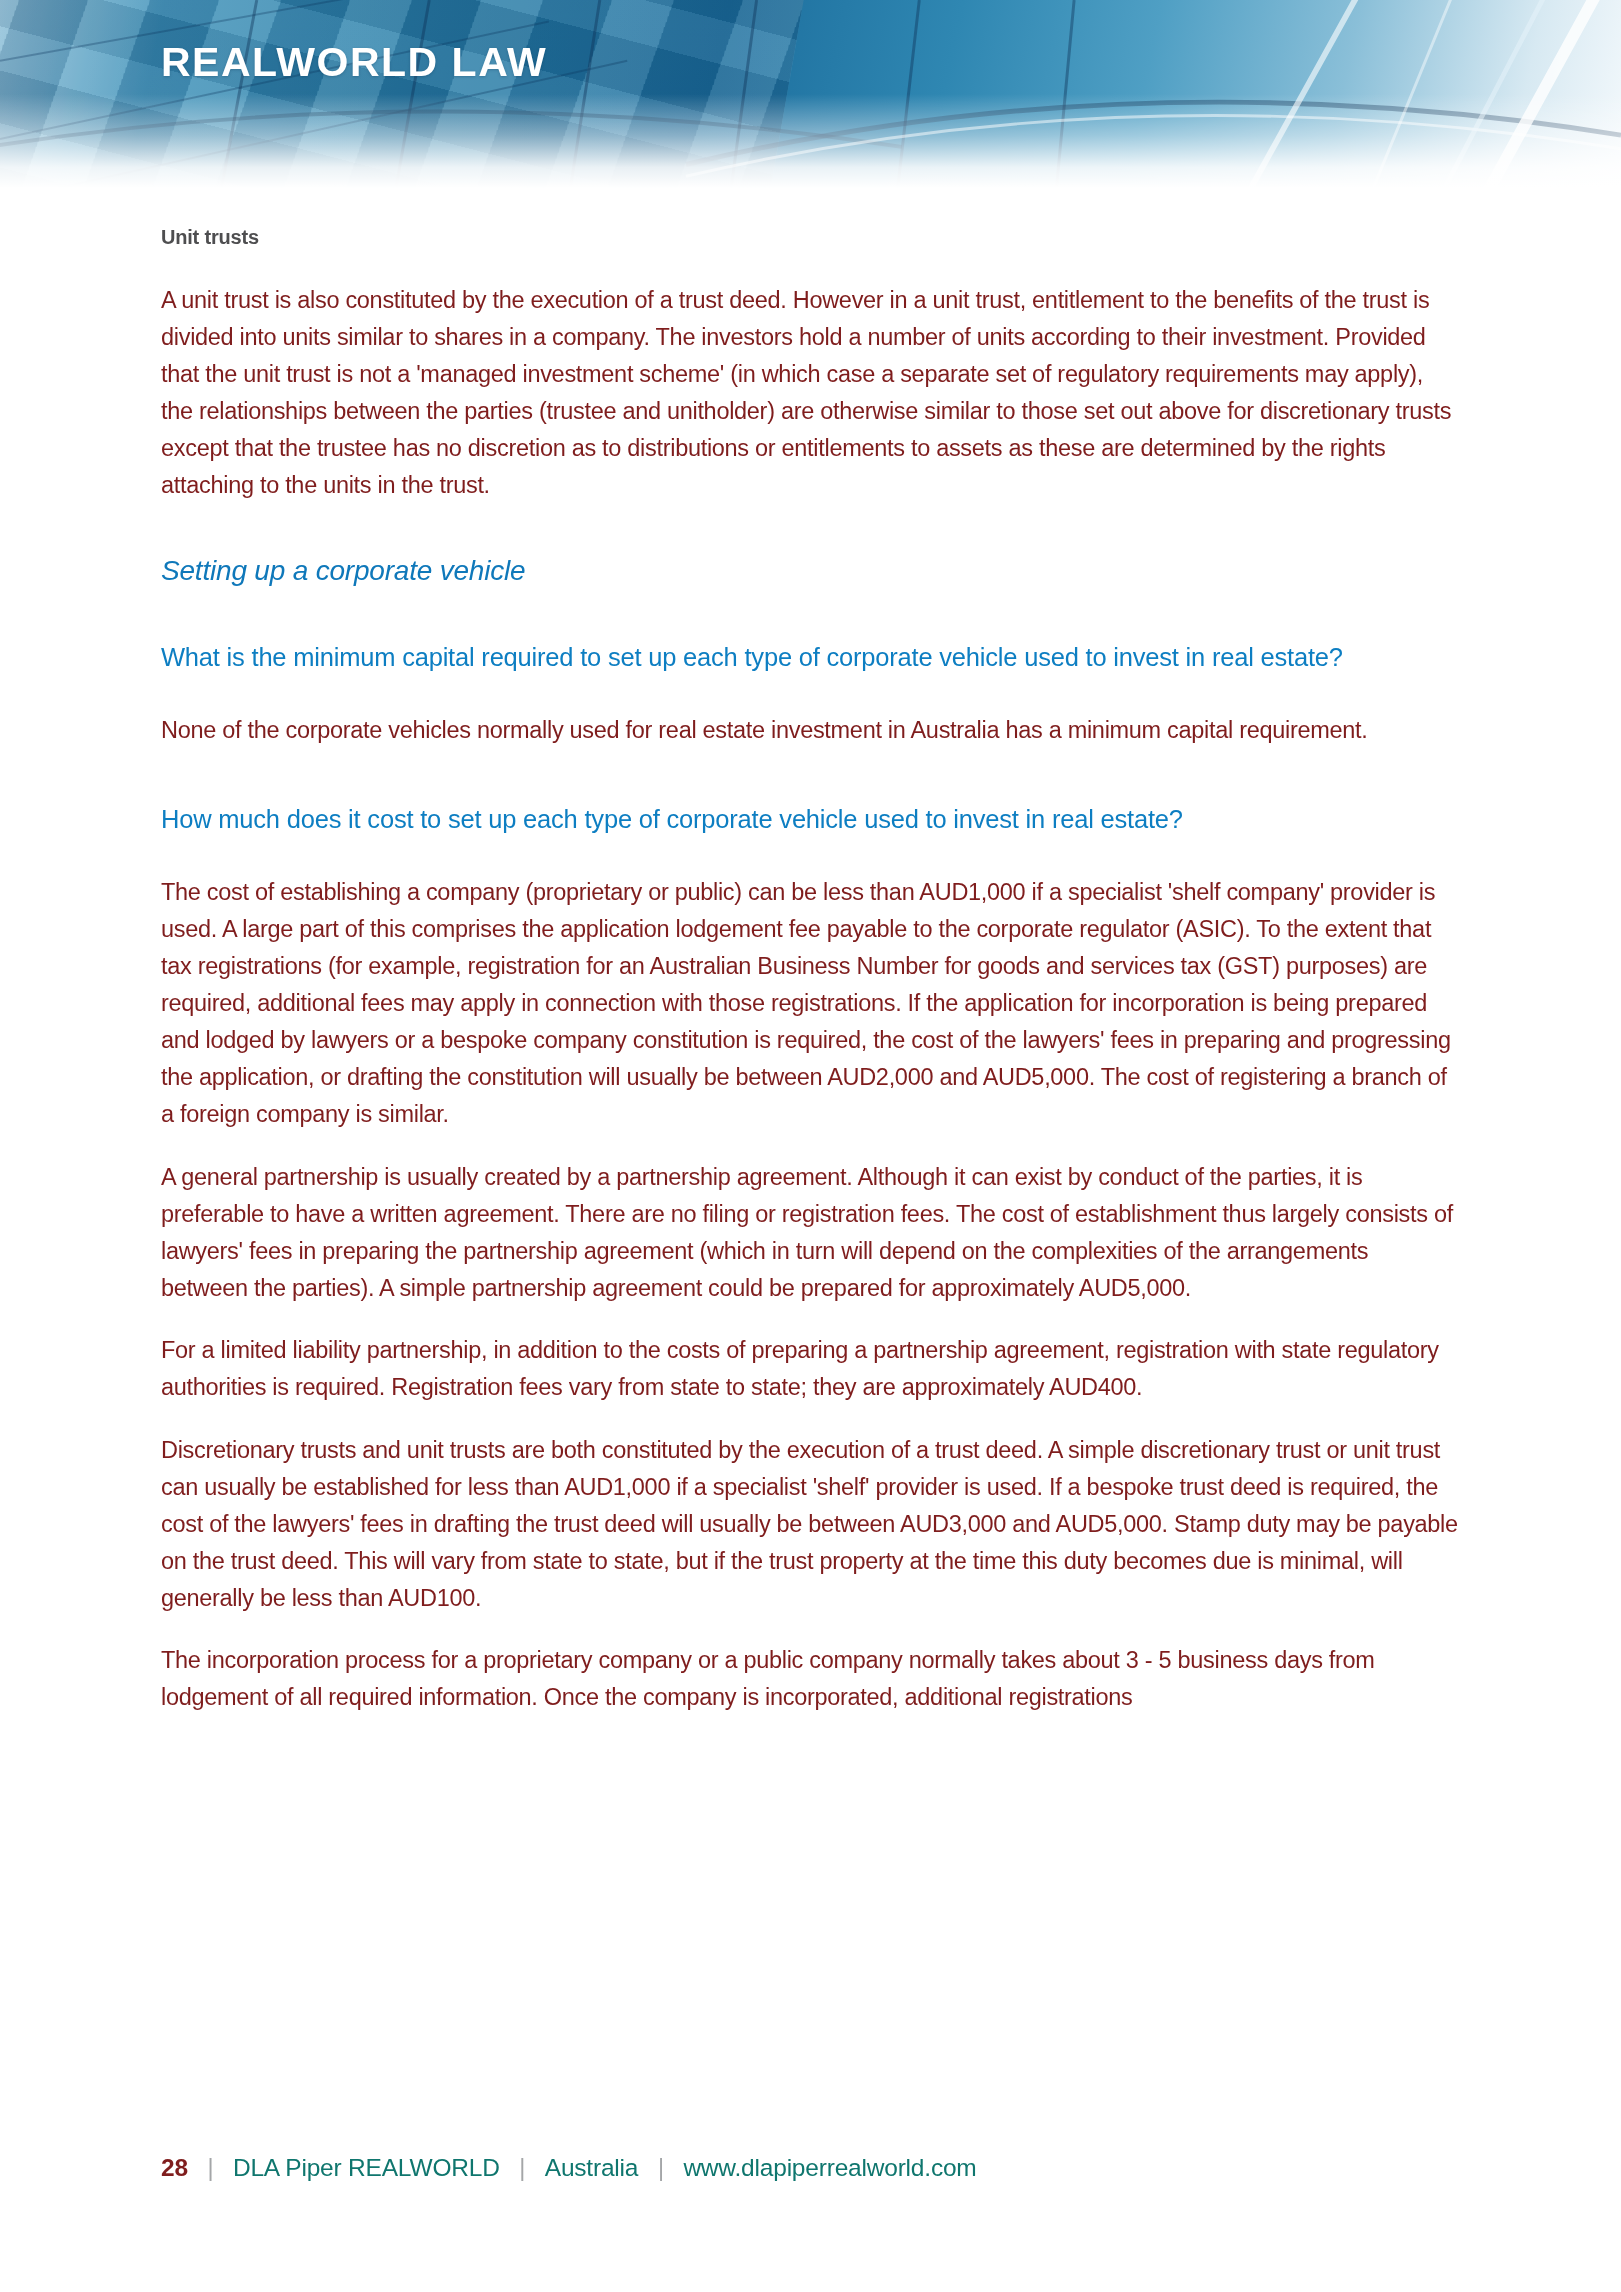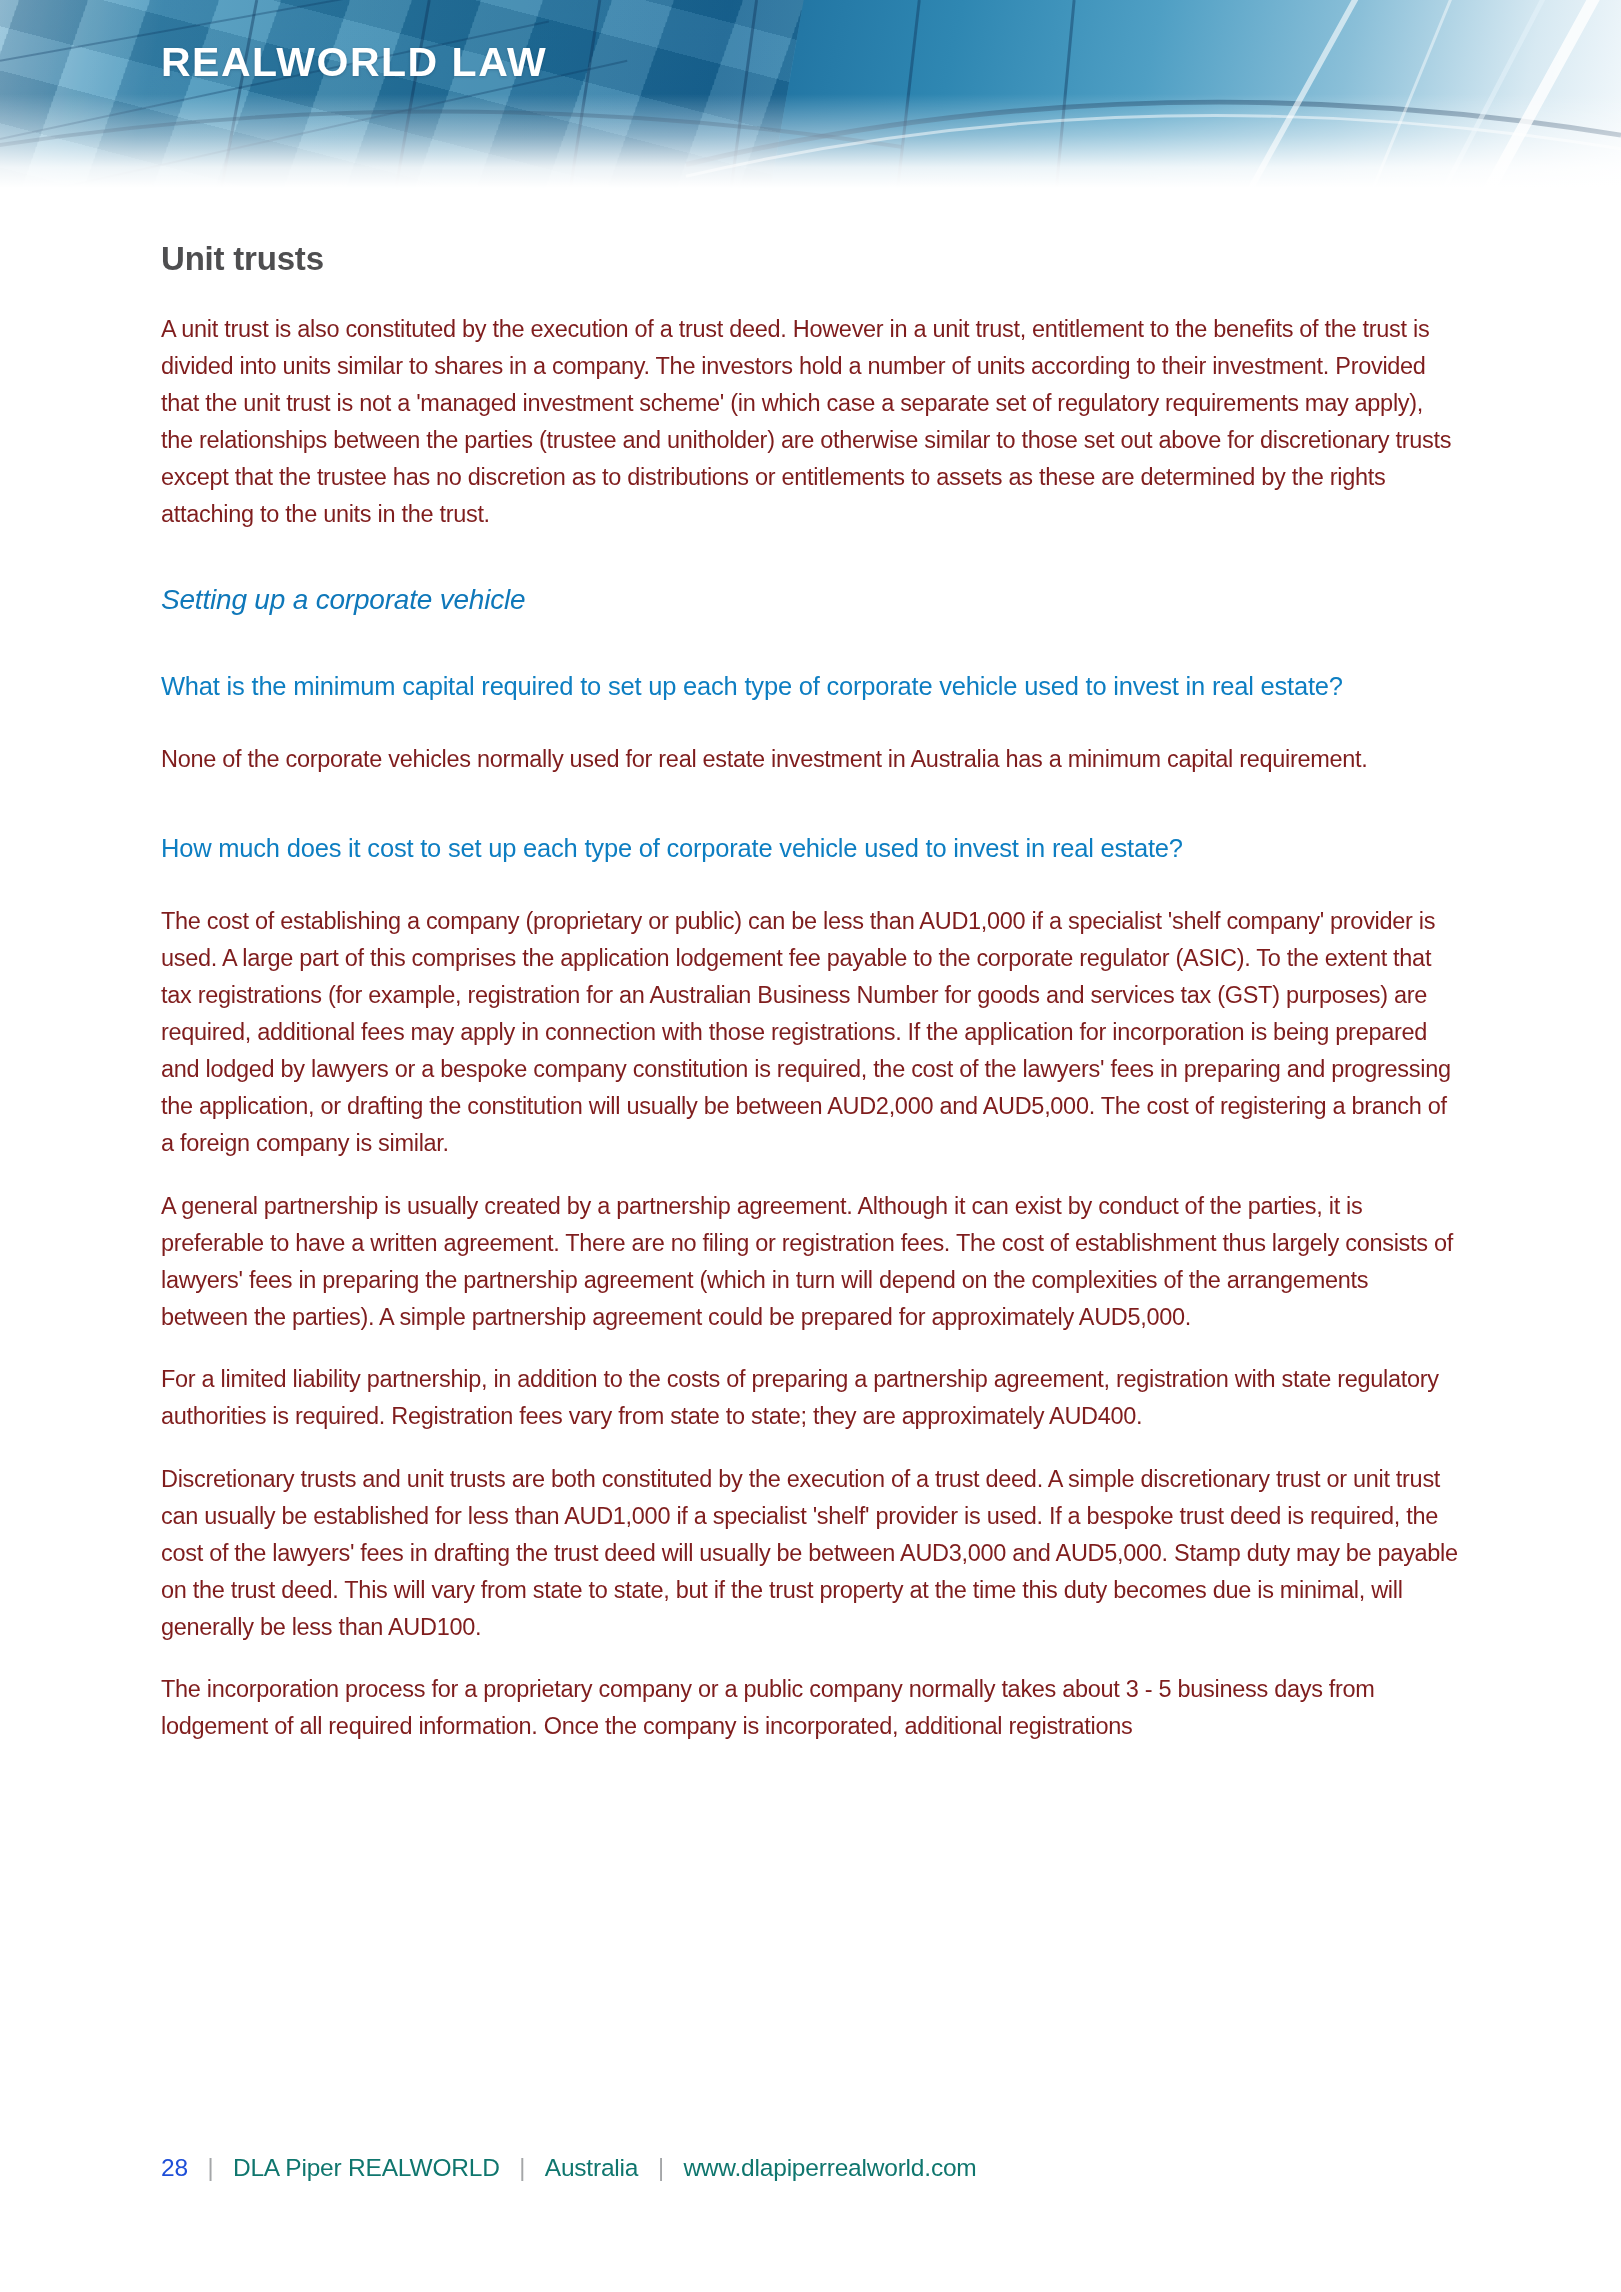--- a/index.html
+++ b/index.html
@@ -56,22 +56,22 @@
     text-shadow: 0 1px 2.9px rgba(0,40,70,0.25);
   }
 
   
   .content {
     position: relative;
     padding: 0 161px;
     color: #545456;
   }
   .sub-heading {
-    margin: 52px 0 33px;
-    font-size: 33px;
+    margin: 38px 0 33px;
+    font-size: 20px;
     font-weight: 700;
     color: #4e4e50;
     letter-spacing: -0.2px;
   }
   .body-text {
     margin: 0 0 25.5px;
     font-size: 23.5px;
     line-height: 37px;
     letter-spacing: -0.3px;
     color: #7f1d1d;
@@ -97,21 +97,21 @@
   
   .footer {
     position: absolute;
     left: 161px;
     top: 2154px;
     display: flex;
     align-items: baseline;
     font-size: 24.5px;
     letter-spacing: -0.2px;
   }
-  .footer-page { font-weight: 400; color: #1d4ed8; }
+  .footer-page { font-weight: 700; color: #7f1d1d; }
   .footer-sep { color: #a4a6a8; font-size: 23.5px; margin: 0 19.6px; font-weight: 400; }
   .footer-item { color: #0f766e; }
 </style>
 </head>
 <body>
 
 <div class="header">
   <div class="hero-base"></div>
   <div class="hero-panels"></div>
   <svg class="hero-lines" viewBox="0 0 1654 192" preserveAspectRatio="none">

